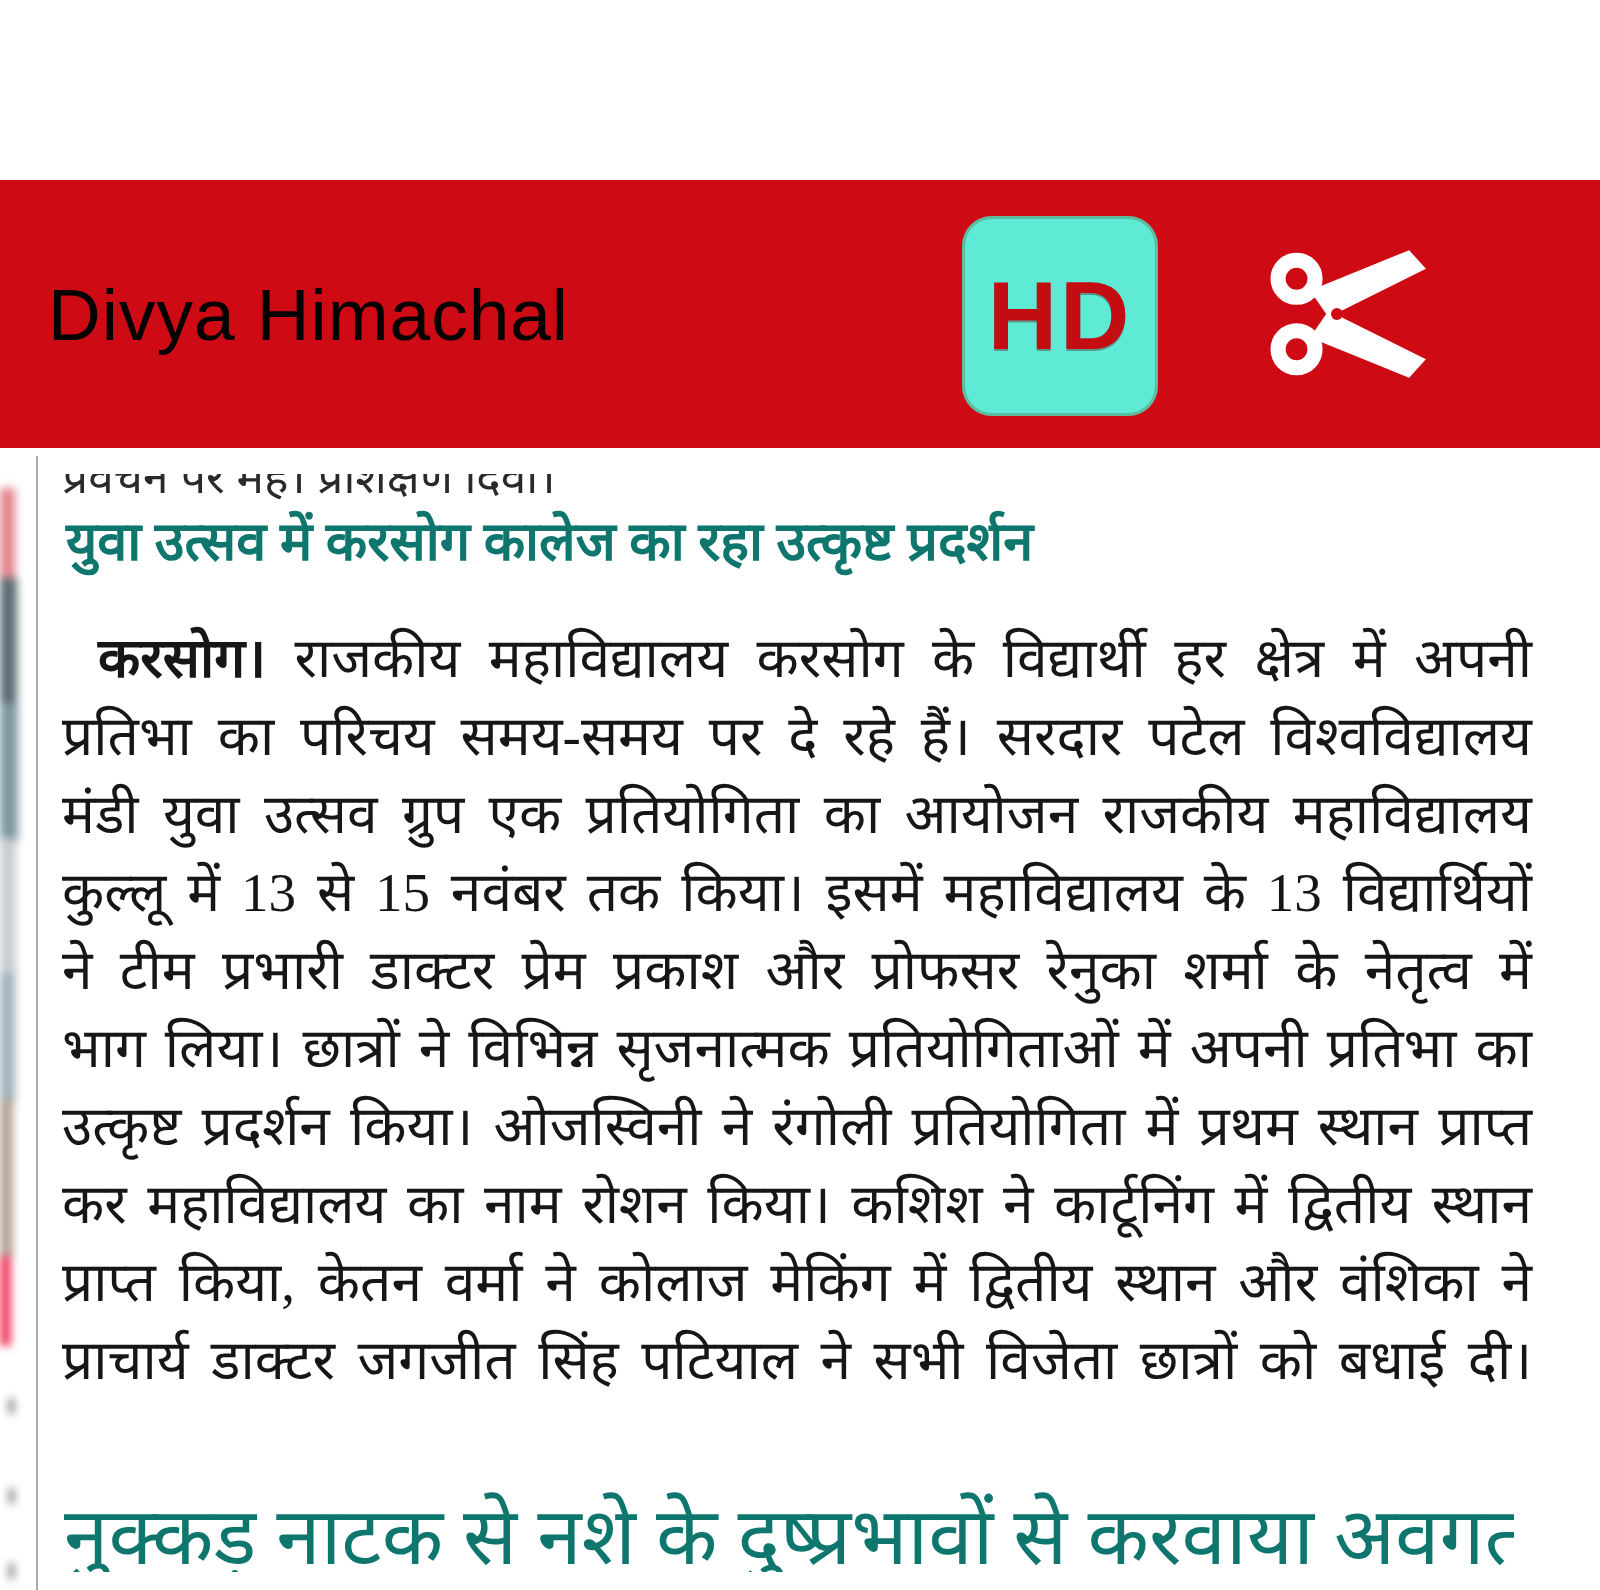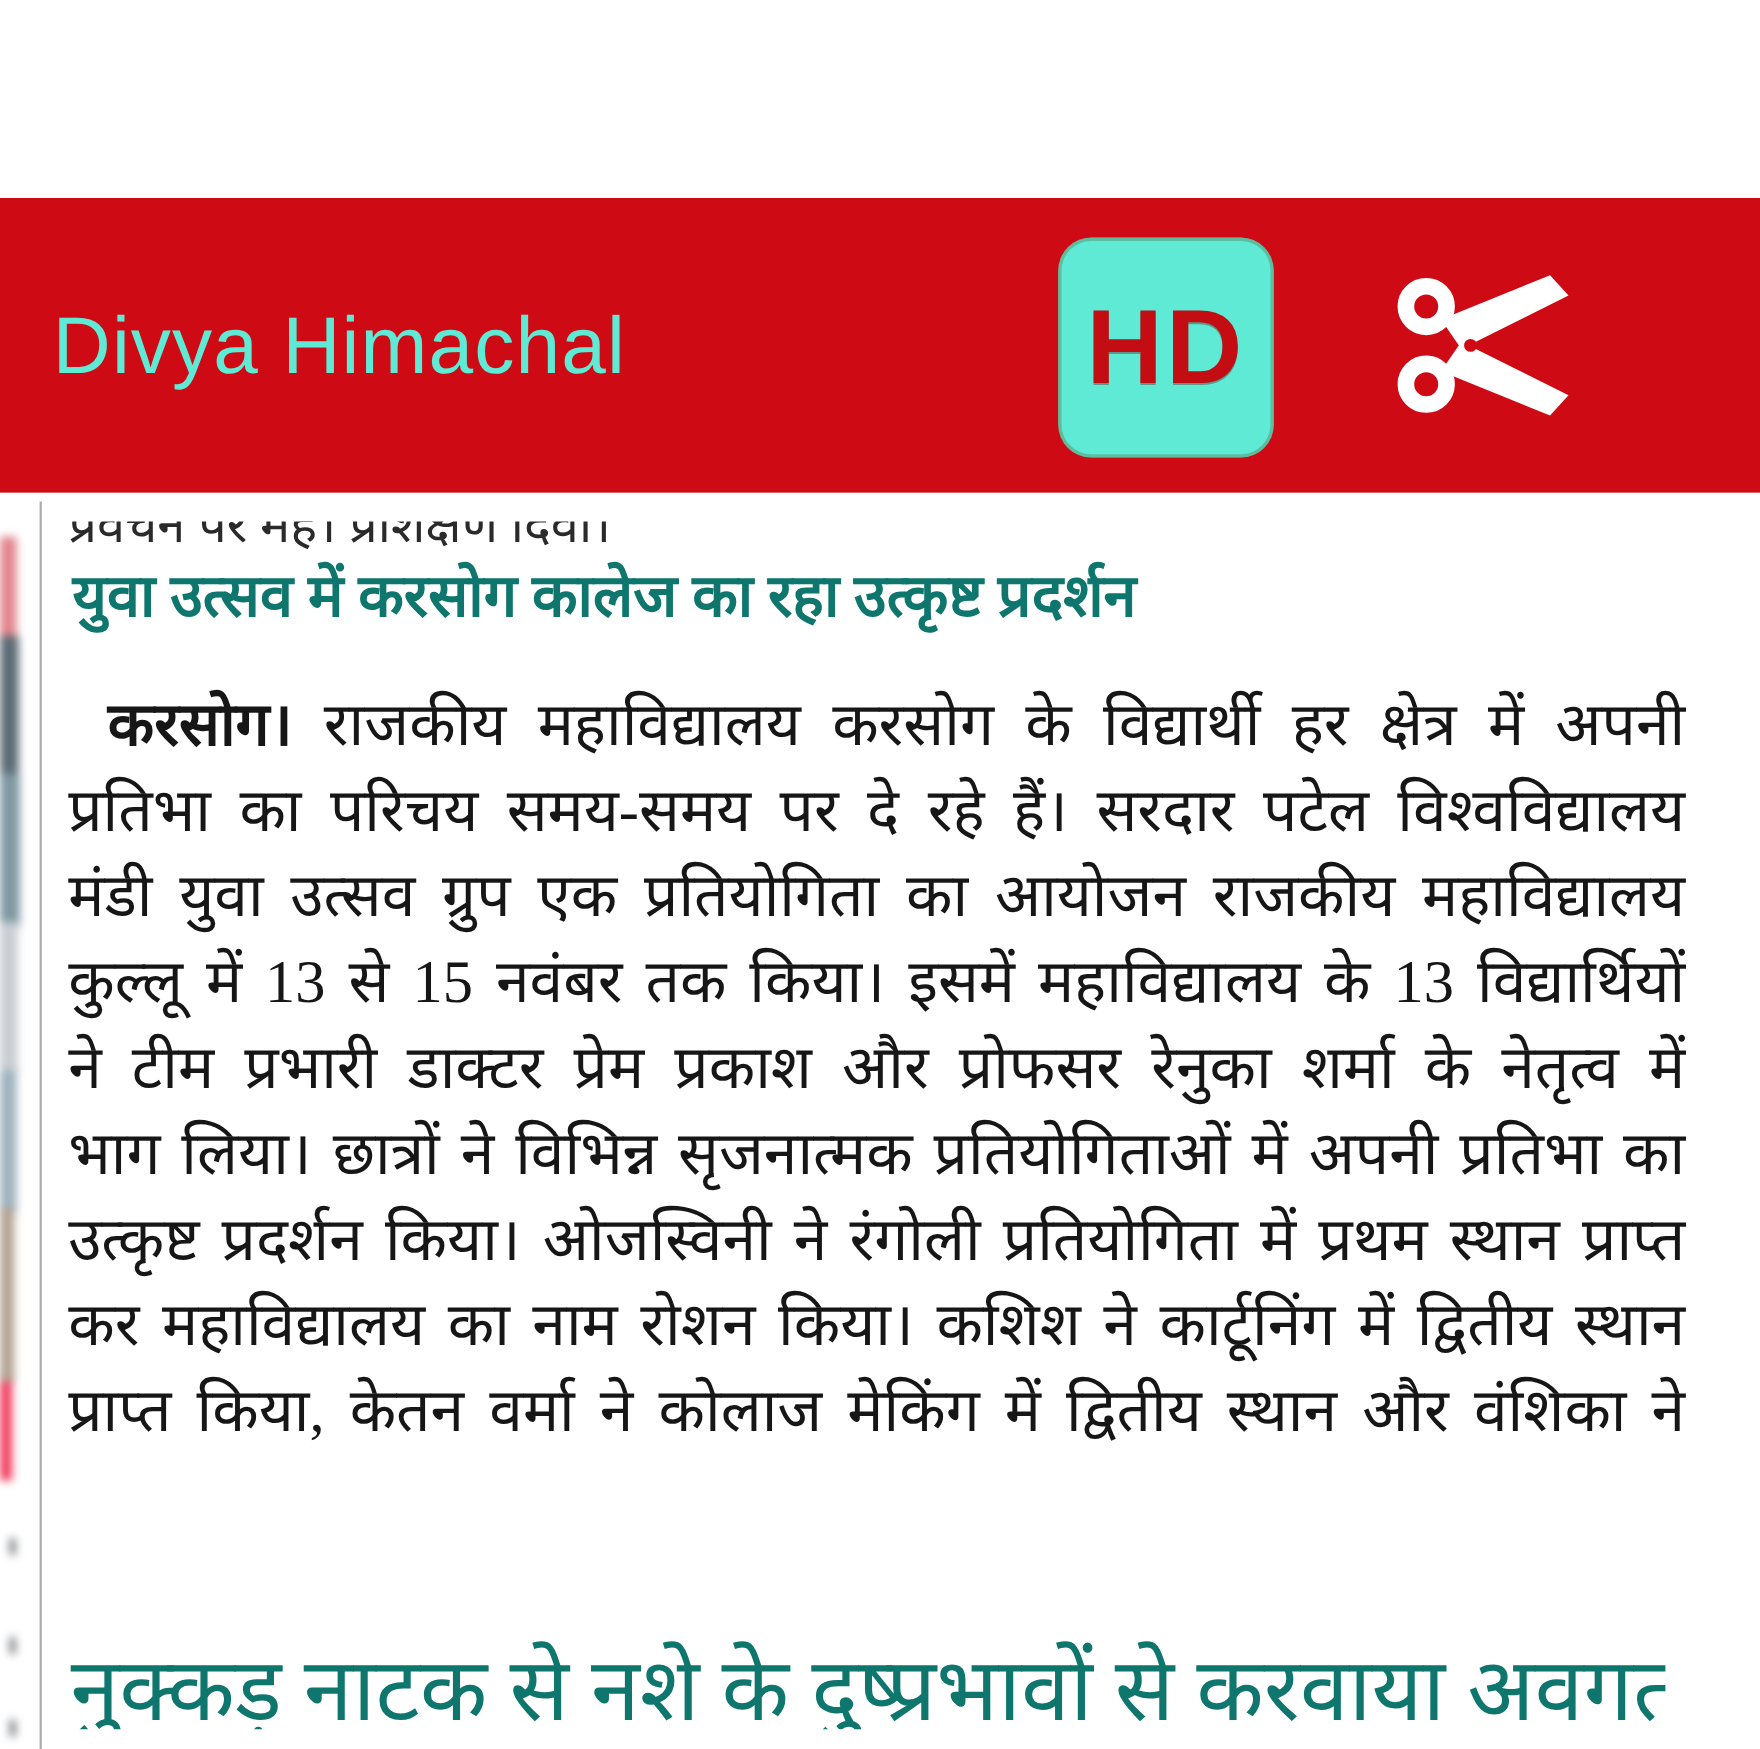--- a/index.html
+++ b/index.html
@@ -16,21 +16,21 @@
   .app-bar {
     position: absolute;
     left: 0; top: 180px;
     width: 1600px; height: 268px;
     background: #ce0b14;
   }
   .app-title {
     position: absolute;
     left: 48px; top: 0; height: 268px;
     display: flex; align-items: center;
-    color: #5eead4;
+    color: #000000;
     font-size: 73px;
     font-weight: 400;
     letter-spacing: 1px;
     white-space: nowrap;
   }
   .hd-btn {
     position: absolute;
     left: 962px; top: 36px;
     width: 196px; height: 200px;
     background: #5eead4;
@@ -197,20 +197,21 @@
       <div class="body-text">
         <div class="body-line"><span class="dateline">करसोग।</span><span> राजकीय महाविद्यालय करसोग के विद्यार्थी हर क्षेत्र में अपनी</span></div>
         <div class="body-line">प्रतिभा का परिचय समय-समय पर दे रहे हैं। सरदार पटेल विश्वविद्यालय</div>
         <div class="body-line">मंडी युवा उत्सव ग्रुप एक प्रतियोगिता का आयोजन राजकीय महाविद्यालय</div>
         <div class="body-line">कुल्लू में 13 से 15 नवंबर तक किया। इसमें महाविद्यालय के 13 विद्यार्थियों</div>
         <div class="body-line">ने टीम प्रभारी डाक्टर प्रेम प्रकाश और प्रोफसर रेनुका शर्मा के नेतृत्व में</div>
         <div class="body-line">भाग लिया। छात्रों ने विभिन्न सृजनात्मक प्रतियोगिताओं में अपनी प्रतिभा का</div>
         <div class="body-line">उत्कृष्ट प्रदर्शन किया। ओजस्विनी ने रंगोली प्रतियोगिता में प्रथम स्थान प्राप्त</div>
         <div class="body-line">कर महाविद्यालय का नाम रोशन किया। कशिश ने कार्टूनिंग में द्वितीय स्थान</div>
         <div class="body-line">प्राप्त किया, केतन वर्मा ने कोलाज मेकिंग में द्वितीय स्थान और वंशिका ने</div>
+        <div class="body-line">प्राचार्य डाक्टर जगजीत सिंह पटियाल ने सभी विजेता छात्रों को बधाई दी।</div>
       </div>
 
       <div class="next-headline">नुक्कड़ नाटक से नशे के दुष्प्रभावों से करवाया अवगत</div>
 
     </div>
   </div>
 
 </div>
 
 </body></html>

